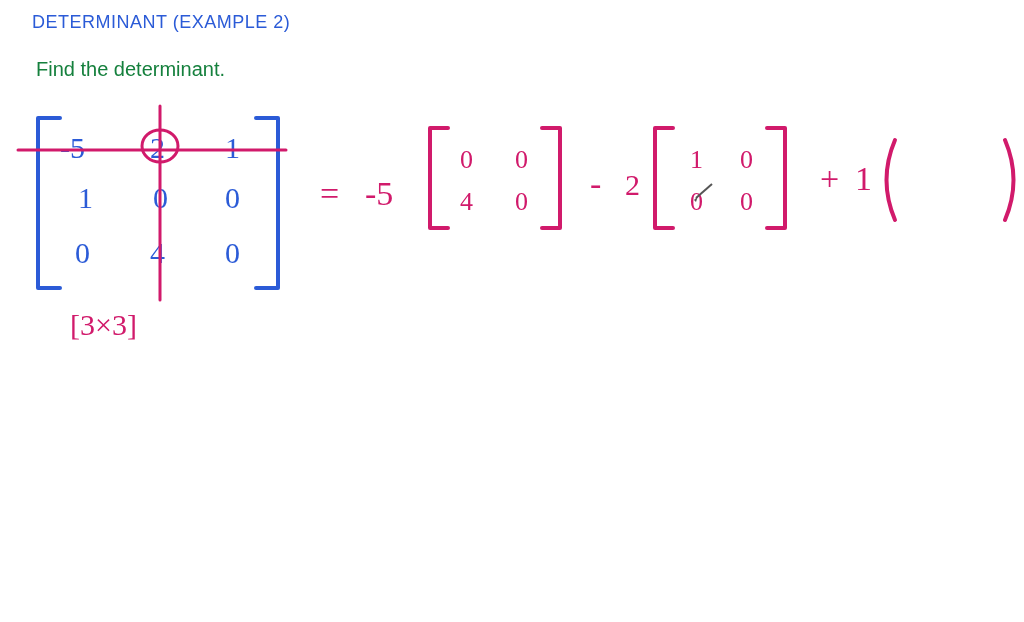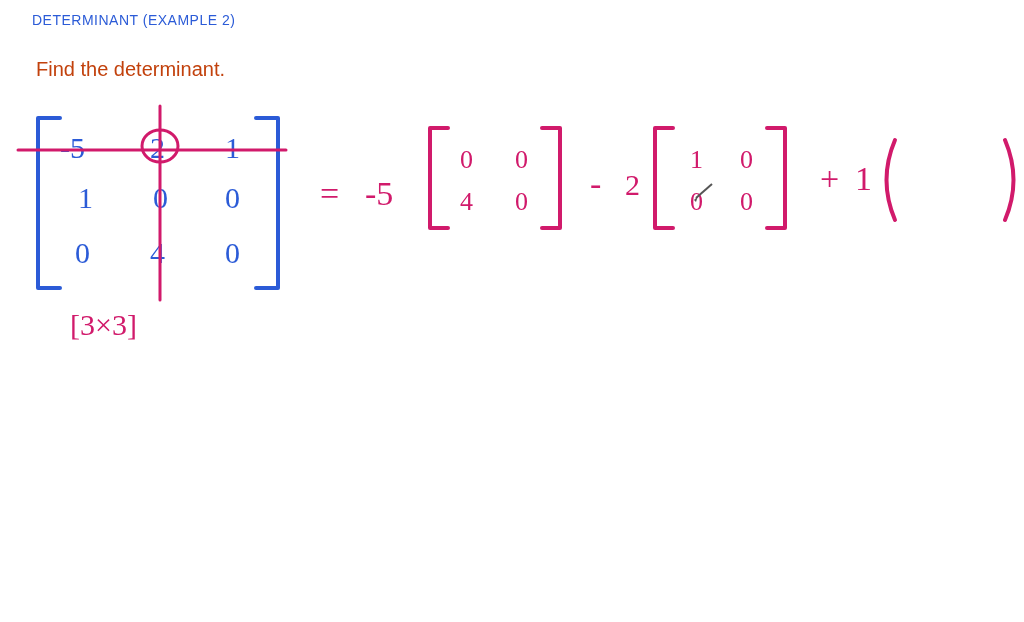--- a/index.html
+++ b/index.html
@@ -1,17 +1,17 @@
 <!DOCTYPE html>
 <html><head>
 <meta charset="utf-8">
 <style>
   html,body{margin:0;padding:0;width:1024px;height:622px;background:#fff;font-family:Arial,Helvetica,sans-serif;overflow:hidden}
-  .title{color:#2b5bd7;font-size:14px;letter-spacing:.5px;position:absolute;left:32px;top:12px}
-  .subtitle{color:#c2410c;font-size:20px;position:absolute;left:36px;top:58px}
+  .title{color:#2b5bd7;font-size:18px;letter-spacing:.5px;position:absolute;left:32px;top:12px}
+  .subtitle{color:#15803d;font-size:20px;position:absolute;left:36px;top:58px}
   svg{position:absolute;left:0;top:0}
 </style>
 </head>
 <body>
 
 <div class="title">DETERMINANT (EXAMPLE 2)</div>
 <div class="subtitle">Find the determinant.</div>
 
 <svg width="1024" height="622">
 

